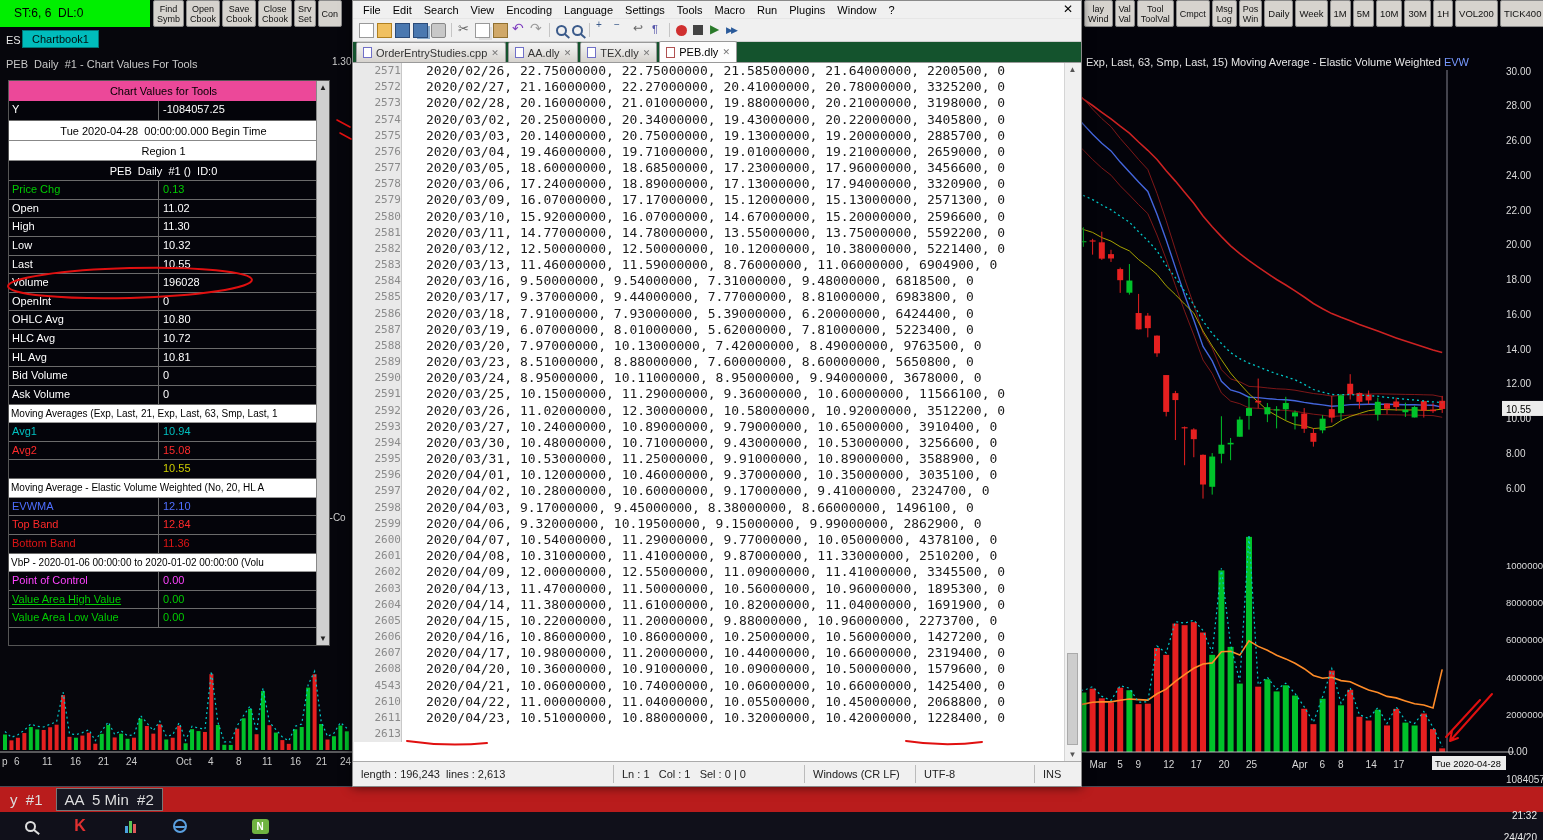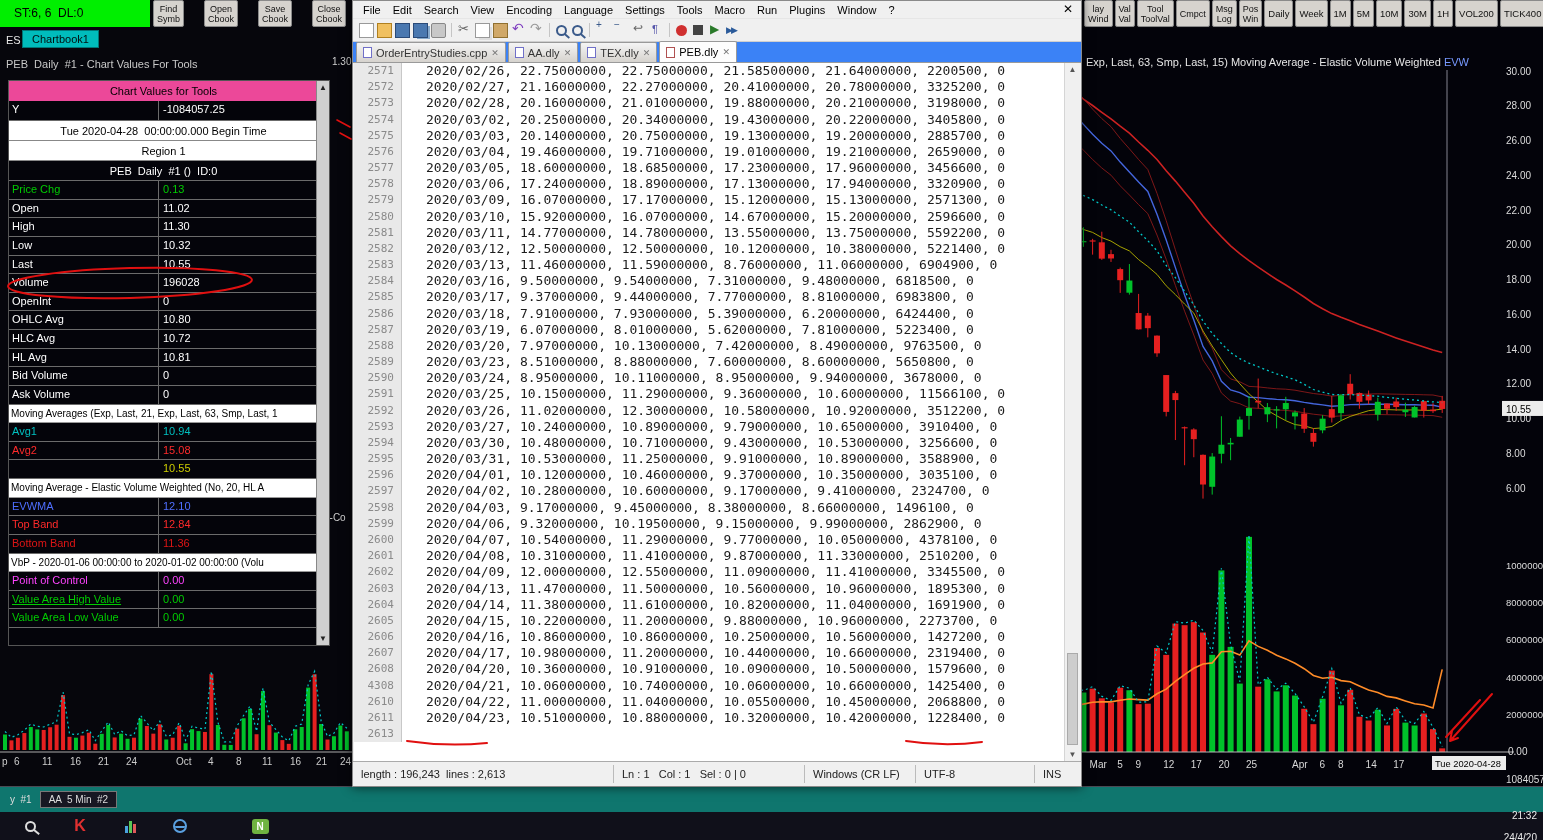--- a/index.html
+++ b/index.html
@@ -4,21 +4,21 @@
 <style>
   *{box-sizing:border-box;margin:0;padding:0}
   html,body{background:#000}
   #root{position:relative;width:1543px;height:840px;overflow:hidden;background:#06060c;
         font-family:"Liberation Sans",sans-serif}
   .abs{position:absolute}
 
   
   #status-box{left:0;top:0;width:150px;height:27px;background:#00ef00;color:#000;
               font-size:12px;line-height:27px;padding-left:14px;white-space:pre}
-  #left-btns{left:153px;top:0;width:203px;height:28px;display:flex;gap:20px;overflow:hidden}
+  #left-btns{left:153px;top:0;width:203px;height:28px;display:flex;gap:2px;overflow:hidden}
   #right-btns{left:1084px;top:0;width:459px;height:28px;display:flex;gap:2px;overflow:hidden}
   .tbtn{background:#d6d3ce;border:1px solid #8a8a8a;border-radius:2px;color:#111;
         font-size:9px;line-height:10px;text-align:center;padding:2px 3px;height:27px;
         display:flex;flex-direction:column;justify-content:center;white-space:nowrap;flex:0 0 auto}
   .tbtn1{font-size:9.5px;line-height:21px;display:block}
   #es-label{left:6px;top:34px;color:#e8e8e8;font-size:11px}
   #chartbook-tab{left:22px;top:30px;background:#00bcbc;color:#001010;font-size:11px;
                  padding:2px 9px;border:1px solid #077}
 
   
@@ -43,32 +43,32 @@
 
   .sliver{color:#cfcfcf;font-size:10px;white-space:pre}
 
   
   #npp{left:352px;top:0;width:730px;height:787px;background:#f0f0f0;border:1px solid #8a8a8a;
        box-shadow:0 0 10px rgba(0,0,0,.65);z-index:20}
   #npp-menu{height:17px;display:flex;align-items:center;font-size:11px;color:#000;padding-left:4px}
   .menu-item{padding:1px 6px;white-space:pre}
   #npp-close{position:absolute;right:8px;top:1px;font-size:12px;color:#000}
   #npp-toolbar{height:23px;display:flex;align-items:center;padding-left:5px;gap:1px;border-top:1px solid #e6e6e6}
-  #npp-tabs{height:22px;background:#3b82f6;border-top:1px solid #cfcfcf;border-bottom:1px solid #9a9a9a;
+  #npp-tabs{height:22px;background:#14532d;border-top:1px solid #cfcfcf;border-bottom:1px solid #9a9a9a;
             display:flex;align-items:flex-end;padding-left:3px;gap:2px}
   .ntab{height:20px;background:linear-gradient(#f4f4f4,#d6d3ce);border:1px solid #999;border-bottom:none;
         font-size:11px;color:#333;display:flex;align-items:center;padding:0 6px;gap:4px;border-radius:2px 2px 0 0;white-space:pre}
   .ntab.active{background:#fdfdfd;color:#000;height:21px}
   .tab-doc{width:9px;height:11px;background:#fff;border:1px solid #7070c8;display:inline-block}
   .ntab.active .tab-doc{border-color:#b05050}
   .tab-x{font-size:9px;color:#777}
   #npp-edit{position:absolute;top:62px;left:1px;right:17px;height:698px;background:#fff;overflow:hidden}
   .ed-row{display:flex;height:16.18px;line-height:16.18px;font-family:"DejaVu Sans Mono",monospace}
   .ed-num{width:48px;background:#e9e9e9;border-right:1px solid #c8c8c8;color:#8a8a8a;
-          font-size:11px;text-align:right;padding-right:7px;flex:0 0 auto}
+          font-size:11px;text-align:right;flex:0 0 auto}
   .ed-txt{font-size:13px;color:#1c1c1c;padding-left:24px;white-space:pre}
   #npp-vscroll{position:absolute;right:1px;top:62px;width:16px;height:698px;background:#f0f0f0;
                border-left:1px solid #d5d5d5;font-size:8px;color:#555;text-align:center}
   #vs-up{position:absolute;top:2px;left:0;right:0}
   #vs-dn{position:absolute;bottom:2px;left:0;right:0}
   #vs-thumb{position:absolute;left:2px;right:2px;top:590px;height:92px;background:#cdcdcd;border:1px solid #aaa}
   #npp-status{position:absolute;left:0;right:0;bottom:0;height:25px;background:#f0f0f0;border-top:1px solid #aaa;
               display:flex;font-size:11px;color:#222;align-items:center;white-space:pre}
   .st-seg{padding:0 8px;overflow:hidden;white-space:pre}
   .st-sep{border-left:1px solid #bbb;height:18px}
@@ -95,22 +95,22 @@
   .ic-stop{background:#444;width:10px;height:10px;margin:3px}
   .ic-play::before{content:"▶";position:absolute;left:2px;top:-1px;font-size:12px;color:#2a7a2a}
   .ic-playm::before{content:"▶▶";position:absolute;left:0;top:2px;font-size:9px;letter-spacing:-2px;color:#2a5a9a}
   .tsep{width:1px;height:14px;background:#c5c5c5;margin:0 3px;flex:0 0 auto}
 
   
   #main-chart{left:1082px;top:28px;width:461px;height:758px;background:#03030a;z-index:1}
   #mini-chart{left:0;top:636px;width:352px;height:150px;z-index:2}
 
   
-  #chart-tabs{left:0;top:786px;width:1543px;height:26px;background:#0f766e;border-top:1px solid #4a4a55;
-              display:flex;align-items:center;padding-left:2px;color:#ddd;font-size:10px;z-index:5}
+  #chart-tabs{left:0;top:786px;width:1543px;height:26px;background:#b91c1c;border-top:1px solid #4a4a55;
+              display:flex;align-items:center;padding-left:2px;gap:5px;color:#ddd;font-size:15px;z-index:5}
   .btab{padding:2px 8px;white-space:pre}
   .btab.boxed{border:1px solid #777;background:#171722}
   #taskbar{left:0;top:812px;width:1543px;height:28px;background:#10101a;display:flex;
            align-items:center;gap:26px;padding-left:18px;z-index:30}
   .tb-icon{width:24px;height:22px;position:relative;display:flex;align-items:center;justify-content:center}
   .i-search{width:11px;height:11px;border:2px solid #ddd;border-radius:50%;position:relative}
   .i-search::after{content:"";position:absolute;width:7px;height:2px;background:#ddd;right:-6px;bottom:-3px;transform:rotate(40deg)}
   .i-k{color:#e03030;font-size:16px;font-weight:bold}
   .i-bars{display:flex;align-items:flex-end;gap:1px;height:14px}
   .i-bars span{width:3px;display:inline-block}
@@ -751,21 +751,21 @@
         </div>
         <div class="ed-row">
           <span class="ed-num">2607</span>
           <span class="ed-txt">2020/04/17, 10.98000000, 11.20000000, 10.44000000, 10.66000000, 2319400, 0</span>
         </div>
         <div class="ed-row">
           <span class="ed-num">2608</span>
           <span class="ed-txt">2020/04/20, 10.36000000, 10.91000000, 10.09000000, 10.50000000, 1579600, 0</span>
         </div>
         <div class="ed-row">
-          <span class="ed-num">4308</span>
+          <span class="ed-num">4543</span>
           <span class="ed-txt">2020/04/21, 10.06000000, 10.74000000, 10.06000000, 10.66000000, 1425400, 0</span>
         </div>
         <div class="ed-row">
           <span class="ed-num">2610</span>
           <span class="ed-txt">2020/04/22, 11.00000000, 11.04000000, 10.05500000, 10.45000000, 2068800, 0</span>
         </div>
         <div class="ed-row">
           <span class="ed-num">2611</span>
           <span class="ed-txt">2020/04/23, 10.51000000, 10.88000000, 10.32000000, 10.42000000, 1228400, 0</span>
         </div>

